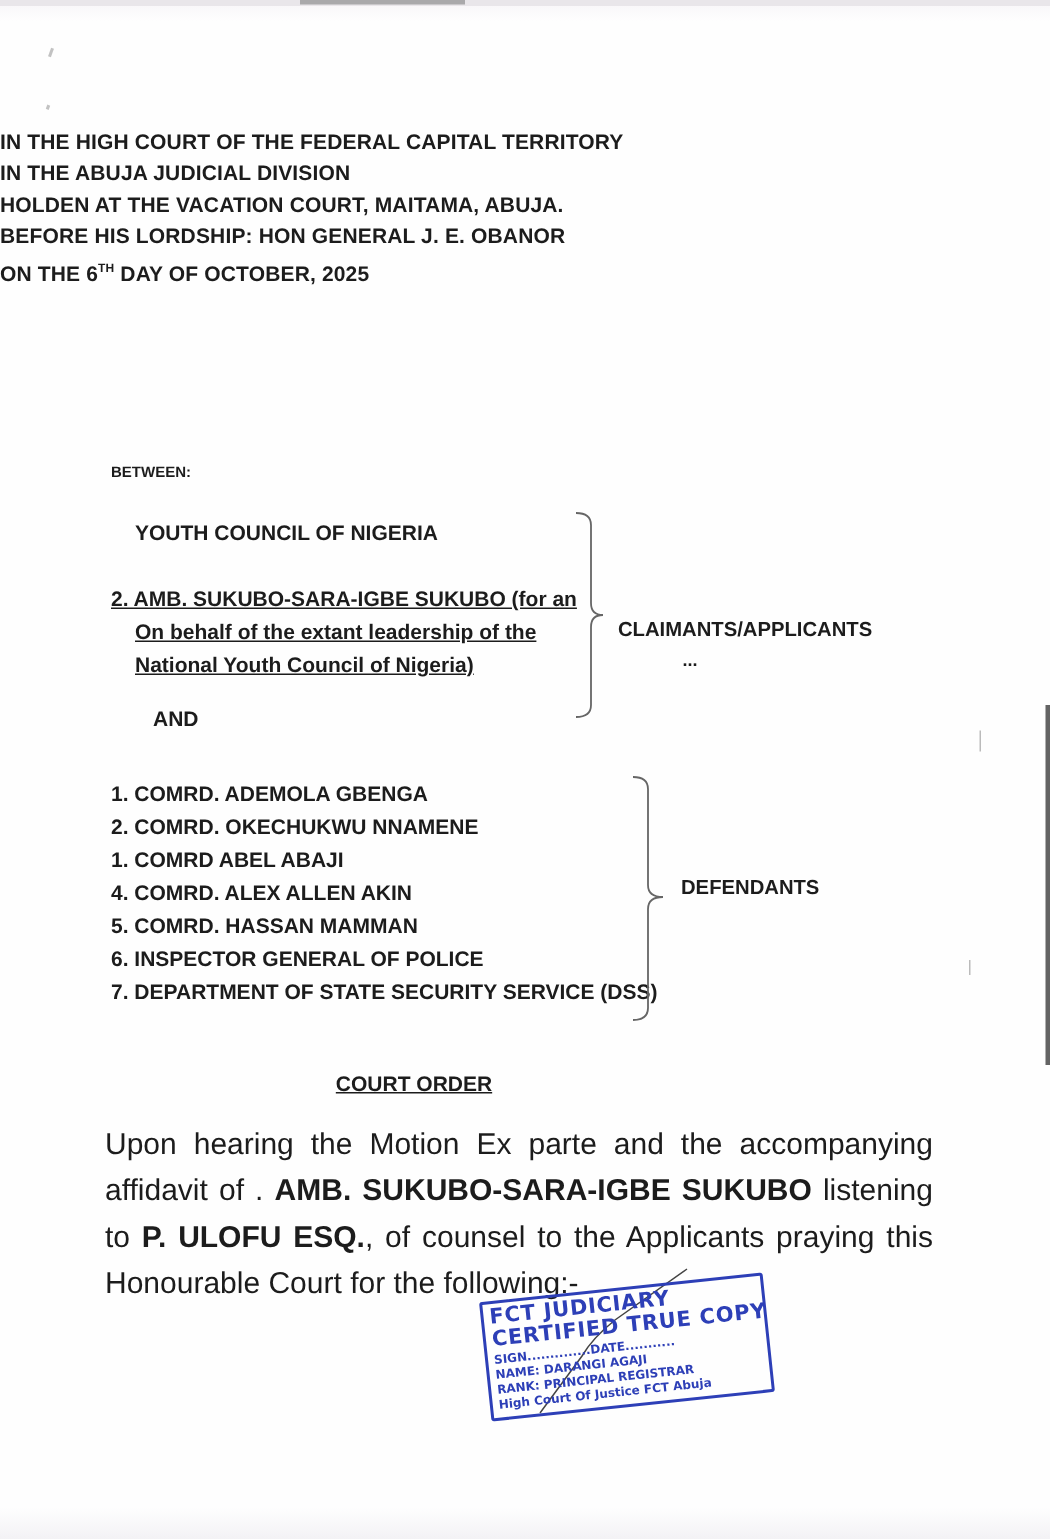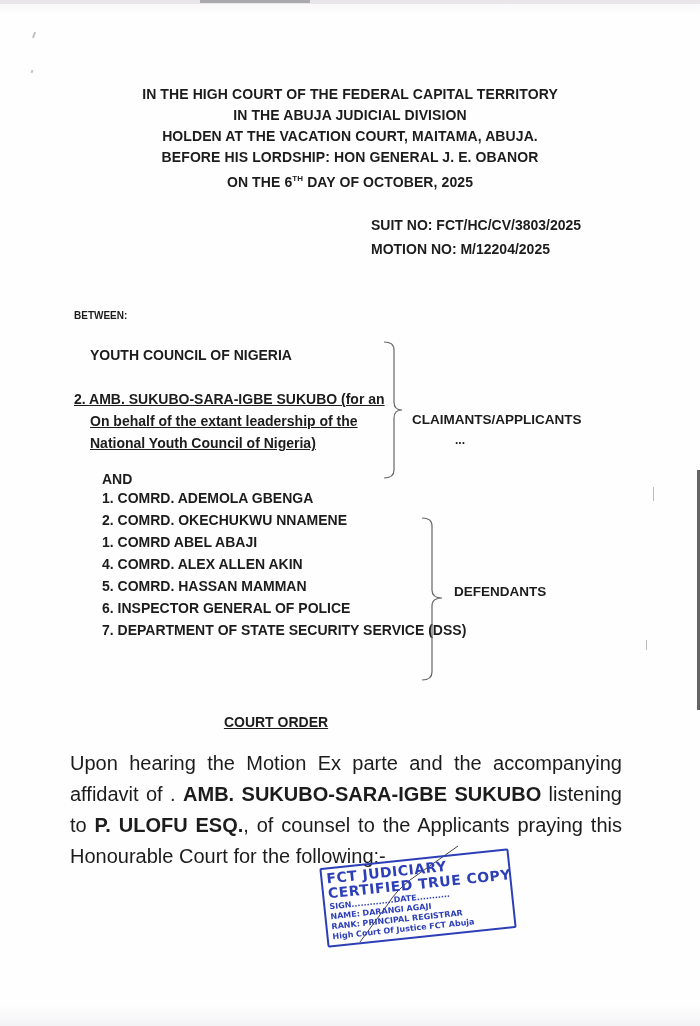--- a/index.html
+++ b/index.html
@@ -10,21 +10,21 @@
     color: #1c1c1c;
     position: relative;
   }
   .page { position: absolute; inset: 0; background: linear-gradient(#f7f5f8 0px, #fefefe 14px, #fefefe 1005px, #f3f2f5 1026px); }
   .top-edge { position: absolute; left: 0; right: 0; top: 0; height: 4px; background: #e9e6ea; }
   .top-dark { position: absolute; left: 200px; top: 0; width: 110px; height: 3px; background: #777; opacity: .55; }
   .speck { position: absolute; width: 2px; height: 6px; background: #999; opacity: .6; transform: rotate(20deg); }
   .right-edge { position: absolute; right: 0; top: 470px; width: 3px; height: 240px; background: #222; opacity: .7; }
   .right-mark { position: absolute; width: 1px; background: #bbb; }
 
-  .header { position: absolute; left: 0; width: 700px; top: 84px; text-align: center; font-weight: bold; font-size: 14px; line-height: 21px; letter-spacing: 0.1px; }
+  .header { position: absolute; left: 0; width: 700px; top: 84px; font-weight: bold; font-size: 14px; line-height: 21px; letter-spacing: 0.1px; }
   .header div { white-space: nowrap; }
   .sup { font-size: 8px; vertical-align: 6px; }
 
   .suit { position: absolute; left: 371px; top: 213px; font-weight: bold; font-size: 14px; line-height: 24px; }
 
   .between { position: absolute; left: 74px; top: 310px; font-weight: bold; font-size: 10px; }
   .party { position: absolute; font-weight: bold; font-size: 14px; line-height: 22px; white-space: nowrap; }
   .indent { padding-left: 16px; }
   .and { position: absolute; left: 74px; top: 471px; font-weight: bold; font-size: 14px; margin-left: 28px; }
 
@@ -59,45 +59,41 @@
   <div class="right-mark" style="left:646px;top:640px;height:10px;"></div>
 
   <div class="header">
     <div>IN THE HIGH COURT OF THE FEDERAL CAPITAL TERRITORY</div>
     <div>IN THE ABUJA JUDICIAL DIVISION</div>
     <div>HOLDEN AT THE VACATION COURT, MAITAMA, ABUJA.</div>
     <div>BEFORE HIS LORDSHIP: HON GENERAL J. E. OBANOR</div>
     <div><span>ON THE 6</span><span class="sup">TH</span><span> DAY OF OCTOBER, 2025</span></div>
   </div>
 
-  <div class="suit">
-    <div>SUIT NO: FCT/HC/CV/3803/2025</div>
-    <div>MOTION NO: M/12204/2025</div>
-  </div>
 
   <div class="between">BETWEEN:</div>
 
   <div class="party" style="left:74px;top:344px;">
     <div class="indent">YOUTH COUNCIL OF NIGERIA</div>
   </div>
   <div class="party" style="left:74px;top:388px;text-decoration:underline;">
     <div>2. AMB. SUKUBO-SARA-IGBE SUKUBO (for an</div>
     <div class="indent">On behalf of the extant leadership of the</div>
     <div class="indent">National Youth Council of Nigeria)</div>
   </div>
 
   <svg class="brace" style="left:380px;top:340px;" width="30" height="140">
     <path d="M4 2 Q14 2 14 10 L14 62 Q14 70 22 70 Q14 70 14 78 L14 130 Q14 138 4 138" fill="none" stroke="#666" stroke-width="1.2"></path>
   </svg>
   <div class="label" style="left:412px;top:412px;">CLAIMANTS/APPLICANTS</div>
   <div class="label" style="left:455px;top:433px;font-size:12px;">...</div>
 
   <div class="and">AND</div>
 
-  <div class="party" style="left:74px;top:487px;margin-left:28px;">
+  <div class="party" style="left:74px;top:518px;">
     <div>1. COMRD. ADEMOLA GBENGA</div>
     <div>2. COMRD. OKECHUKWU NNAMENE</div>
     <div>1. COMRD ABEL ABAJI</div>
     <div>4. COMRD. ALEX ALLEN AKIN</div>
     <div>5. COMRD. HASSAN MAMMAN</div>
     <div>6. INSPECTOR GENERAL OF POLICE</div>
     <div>7. DEPARTMENT OF STATE SECURITY SERVICE (DSS)</div>
   </div>
 
   <svg class="brace" style="left:418px;top:516px;" width="30" height="166">

